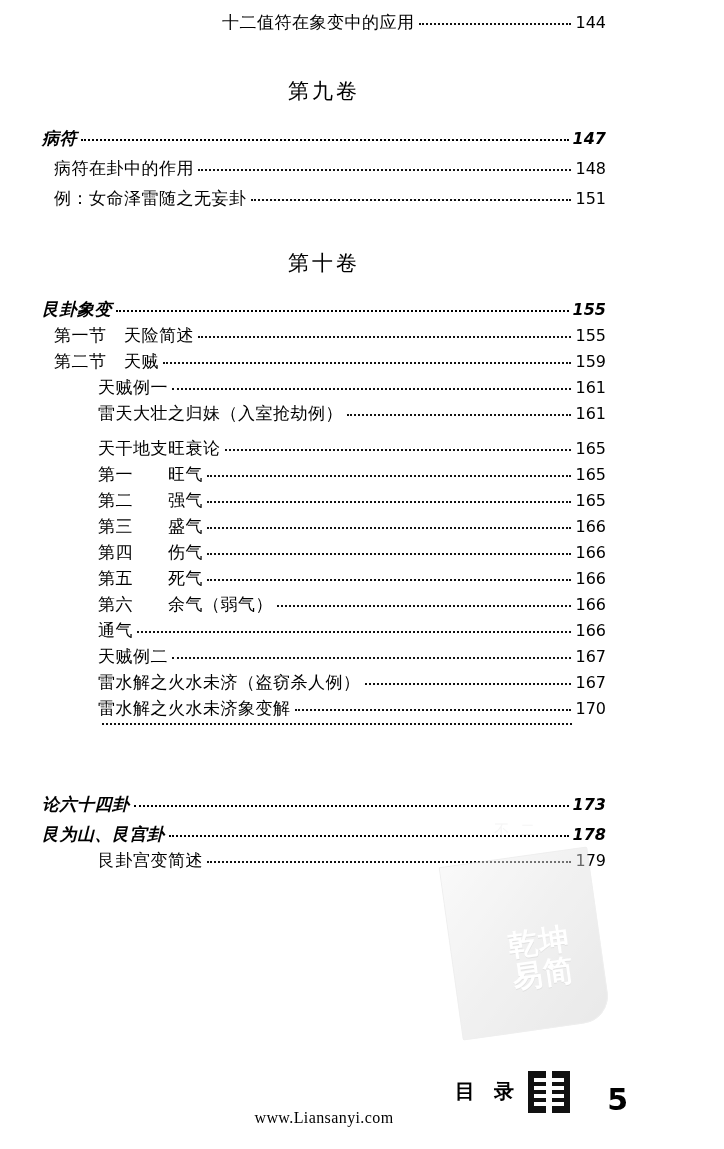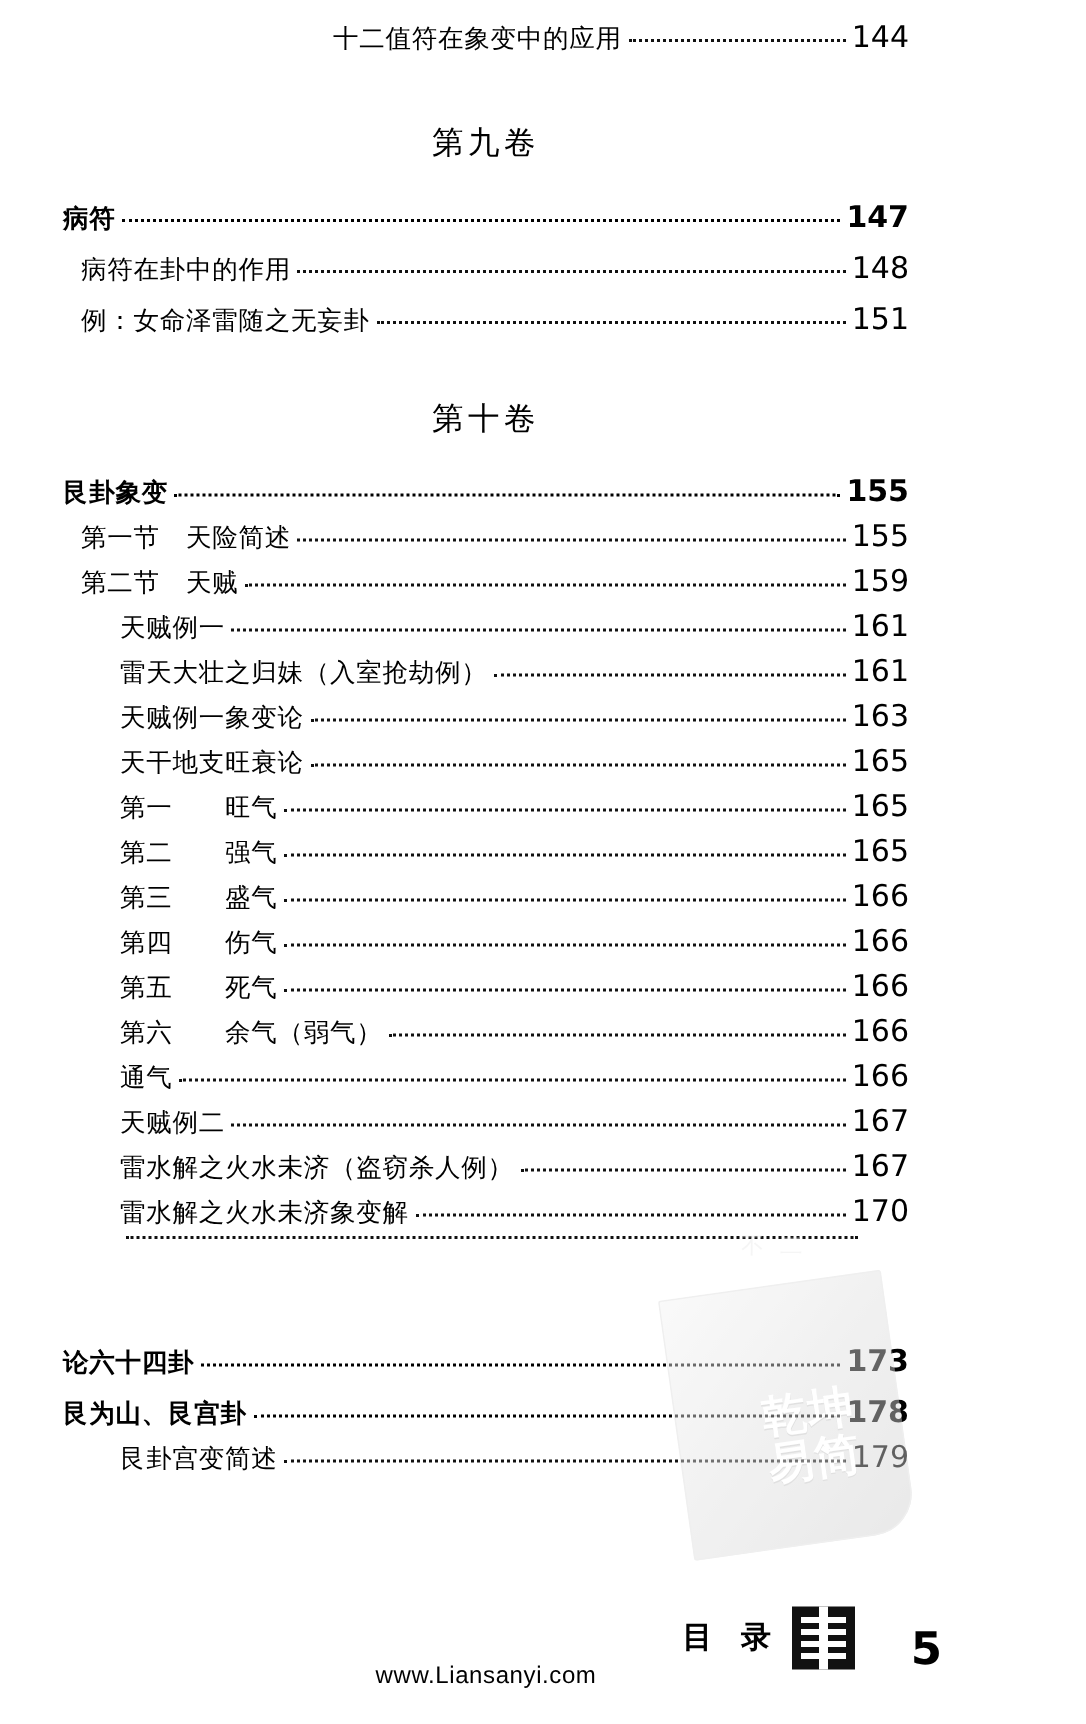--- a/index.html
+++ b/index.html
@@ -41,32 +41,32 @@
     overflow: hidden;
     margin: 0 4px;
     position: relative;
     top: -3px;
     border-bottom: 2px dotted #111;
     height: 0;
   }
   .entry .page-num {
     flex: 0 0 auto;
     font-family: "DejaVu Sans", "Liberation Sans", sans-serif;
-    font-size: 20px;
+    font-size: 16px;
     text-align: right;
     min-width: 30px;
   }
   .entry.bold .label,
-  .entry.bold .page-num { font-weight: bold; }
+  .entry.bold .page-num { font-weight: bold; font-style: italic; }
   .entry.bold .dots { border-bottom: 2px dotted #000; }
 
   
   .ind0  { margin-left: 0px; }
   .ind1  { margin-left: 12px; }
-  .ind2  { margin-left: 38px; }
+  .ind2  { margin-left: 56px; }
 
   .rowgap { height: 13px; }
   .rowgap-sm { height: 9px; }
 
   
   .vol-heading {
     text-align: center;
     font-size: 21px;
     font-weight: normal;
     letter-spacing: 3px;
@@ -87,21 +87,21 @@
     height: 60px;
   }
   .footer .site {
     position: absolute;
     left: 0;
     right: 0;
     bottom: 4px;
     text-align: center;
     font-size: 16px;
     letter-spacing: 0.4px;
-    font-family: Liberation Sans, sans-serif;
+    font-family: Liberation Serif, serif;
   }
   .footer .mulu {
     position: absolute;
     right: 128px;
     bottom: 26px;
     font-size: 20px;
     font-weight: bold;
     letter-spacing: 6px;
     margin-top: 14px;
   }
@@ -246,25 +246,20 @@
     <span class="dots"></span>
     <span class="page-num">161</span>
   </div>
   <div class="rowgap-sm"></div>
   <div class="entry ind2">
     <span class="label">雷天大壮之归妹（入室抢劫例）</span>
     <span class="dots"></span>
     <span class="page-num">161</span>
   </div>
   <div class="rowgap-sm"></div>
-  <div class="entry ind2">
-    <span class="label">天贼例一象变论</span>
-    <span class="dots"></span>
-    <span class="page-num">163</span>
-  </div>
   <div class="rowgap-sm"></div>
   <div class="entry ind2">
     <span class="label">天干地支旺衰论</span>
     <span class="dots"></span>
     <span class="page-num">165</span>
   </div>
   <div class="rowgap-sm"></div>
   <div class="entry ind2">
     <span class="label">第一　　旺气</span>
     <span class="dots"></span>

